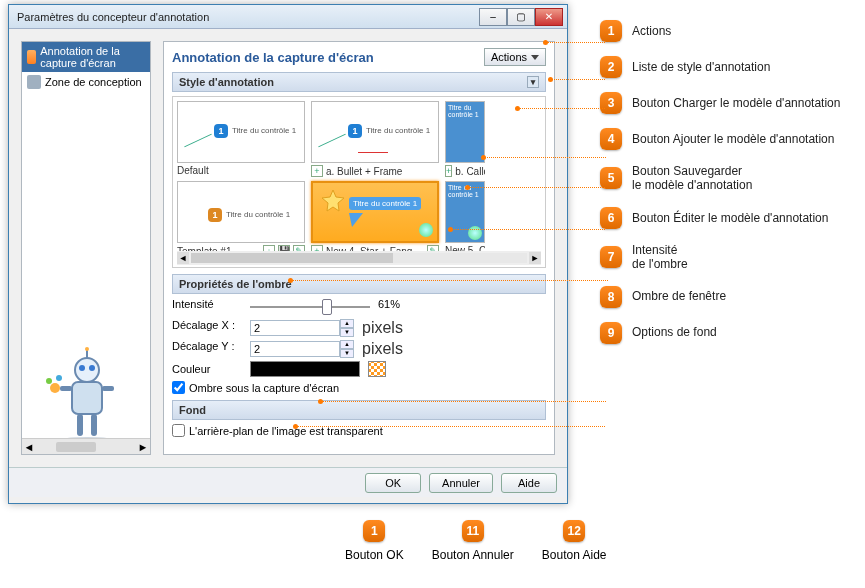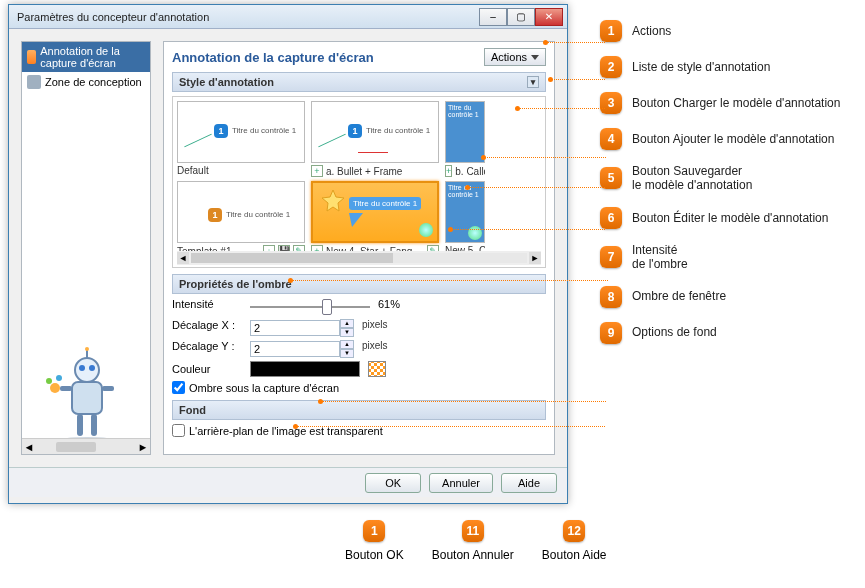--- a/index.html
+++ b/index.html
@@ -51,21 +51,21 @@
 .prow { display: flex; align-items: flex-start; gap: 8px; margin: 3px 0; }
 .prow .lbl { width: 70px; }
 .slider { width: 120px; height: 18px; position: relative; display: flex; align-items: center; }
 .slider .track { height: 2px; width: 100%; background: #999; }
 .slider .knob { position: absolute; width: 10px; height: 16px; background: #fff; border: 1px solid #778; border-radius: 2px; top: 1px; }
 .val { width: 50px; }
 .numin { display: flex; align-items: center; }
 .numin input { width: 90px; border: 1px solid #abc; padding: 1px 3px; font-size: 11px; }
 .spin { width: 14px; display: flex; flex-direction: column; }
 .spin .sb { height: 9px; border: 1px solid #abc; background: #eef; font-size: 6px; line-height: 7px; text-align: center; cursor: pointer; }
-.unit { font-size: 10px; color: #333; }
+.unit { font-size: 16px; color: #333; }
 .color-row { display: flex; align-items: center; gap: 8px; }
 .color-sw { width: 110px; height: 16px; background: #000; border: 1px solid #888; }
 .color-pick { width: 18px; height: 16px; border: 1px solid #888; background: repeating-conic-gradient(#ff9a1f 0 25%, #fff 0 50%) 50%/6px 6px; cursor: pointer; }
 .chk { display: flex; align-items: center; gap: 4px; margin: 4px 0; }
 .chk input { width: 13px; height: 13px; }
 .footer { height: 30px; border-top: 1px solid #bcc; background: #eef0f4; display: flex; align-items: center; justify-content: flex-end; gap: 8px; padding: 0 10px; }
 .fbtn { min-width: 56px; padding: 3px 12px; border: 1px solid #8a9; background: linear-gradient(#fff,#e0e6ec); font-size: 11px; cursor: pointer; border-radius: 3px; }
 
 
 .callouts { position: absolute; left: 600px; top: 20px; }

